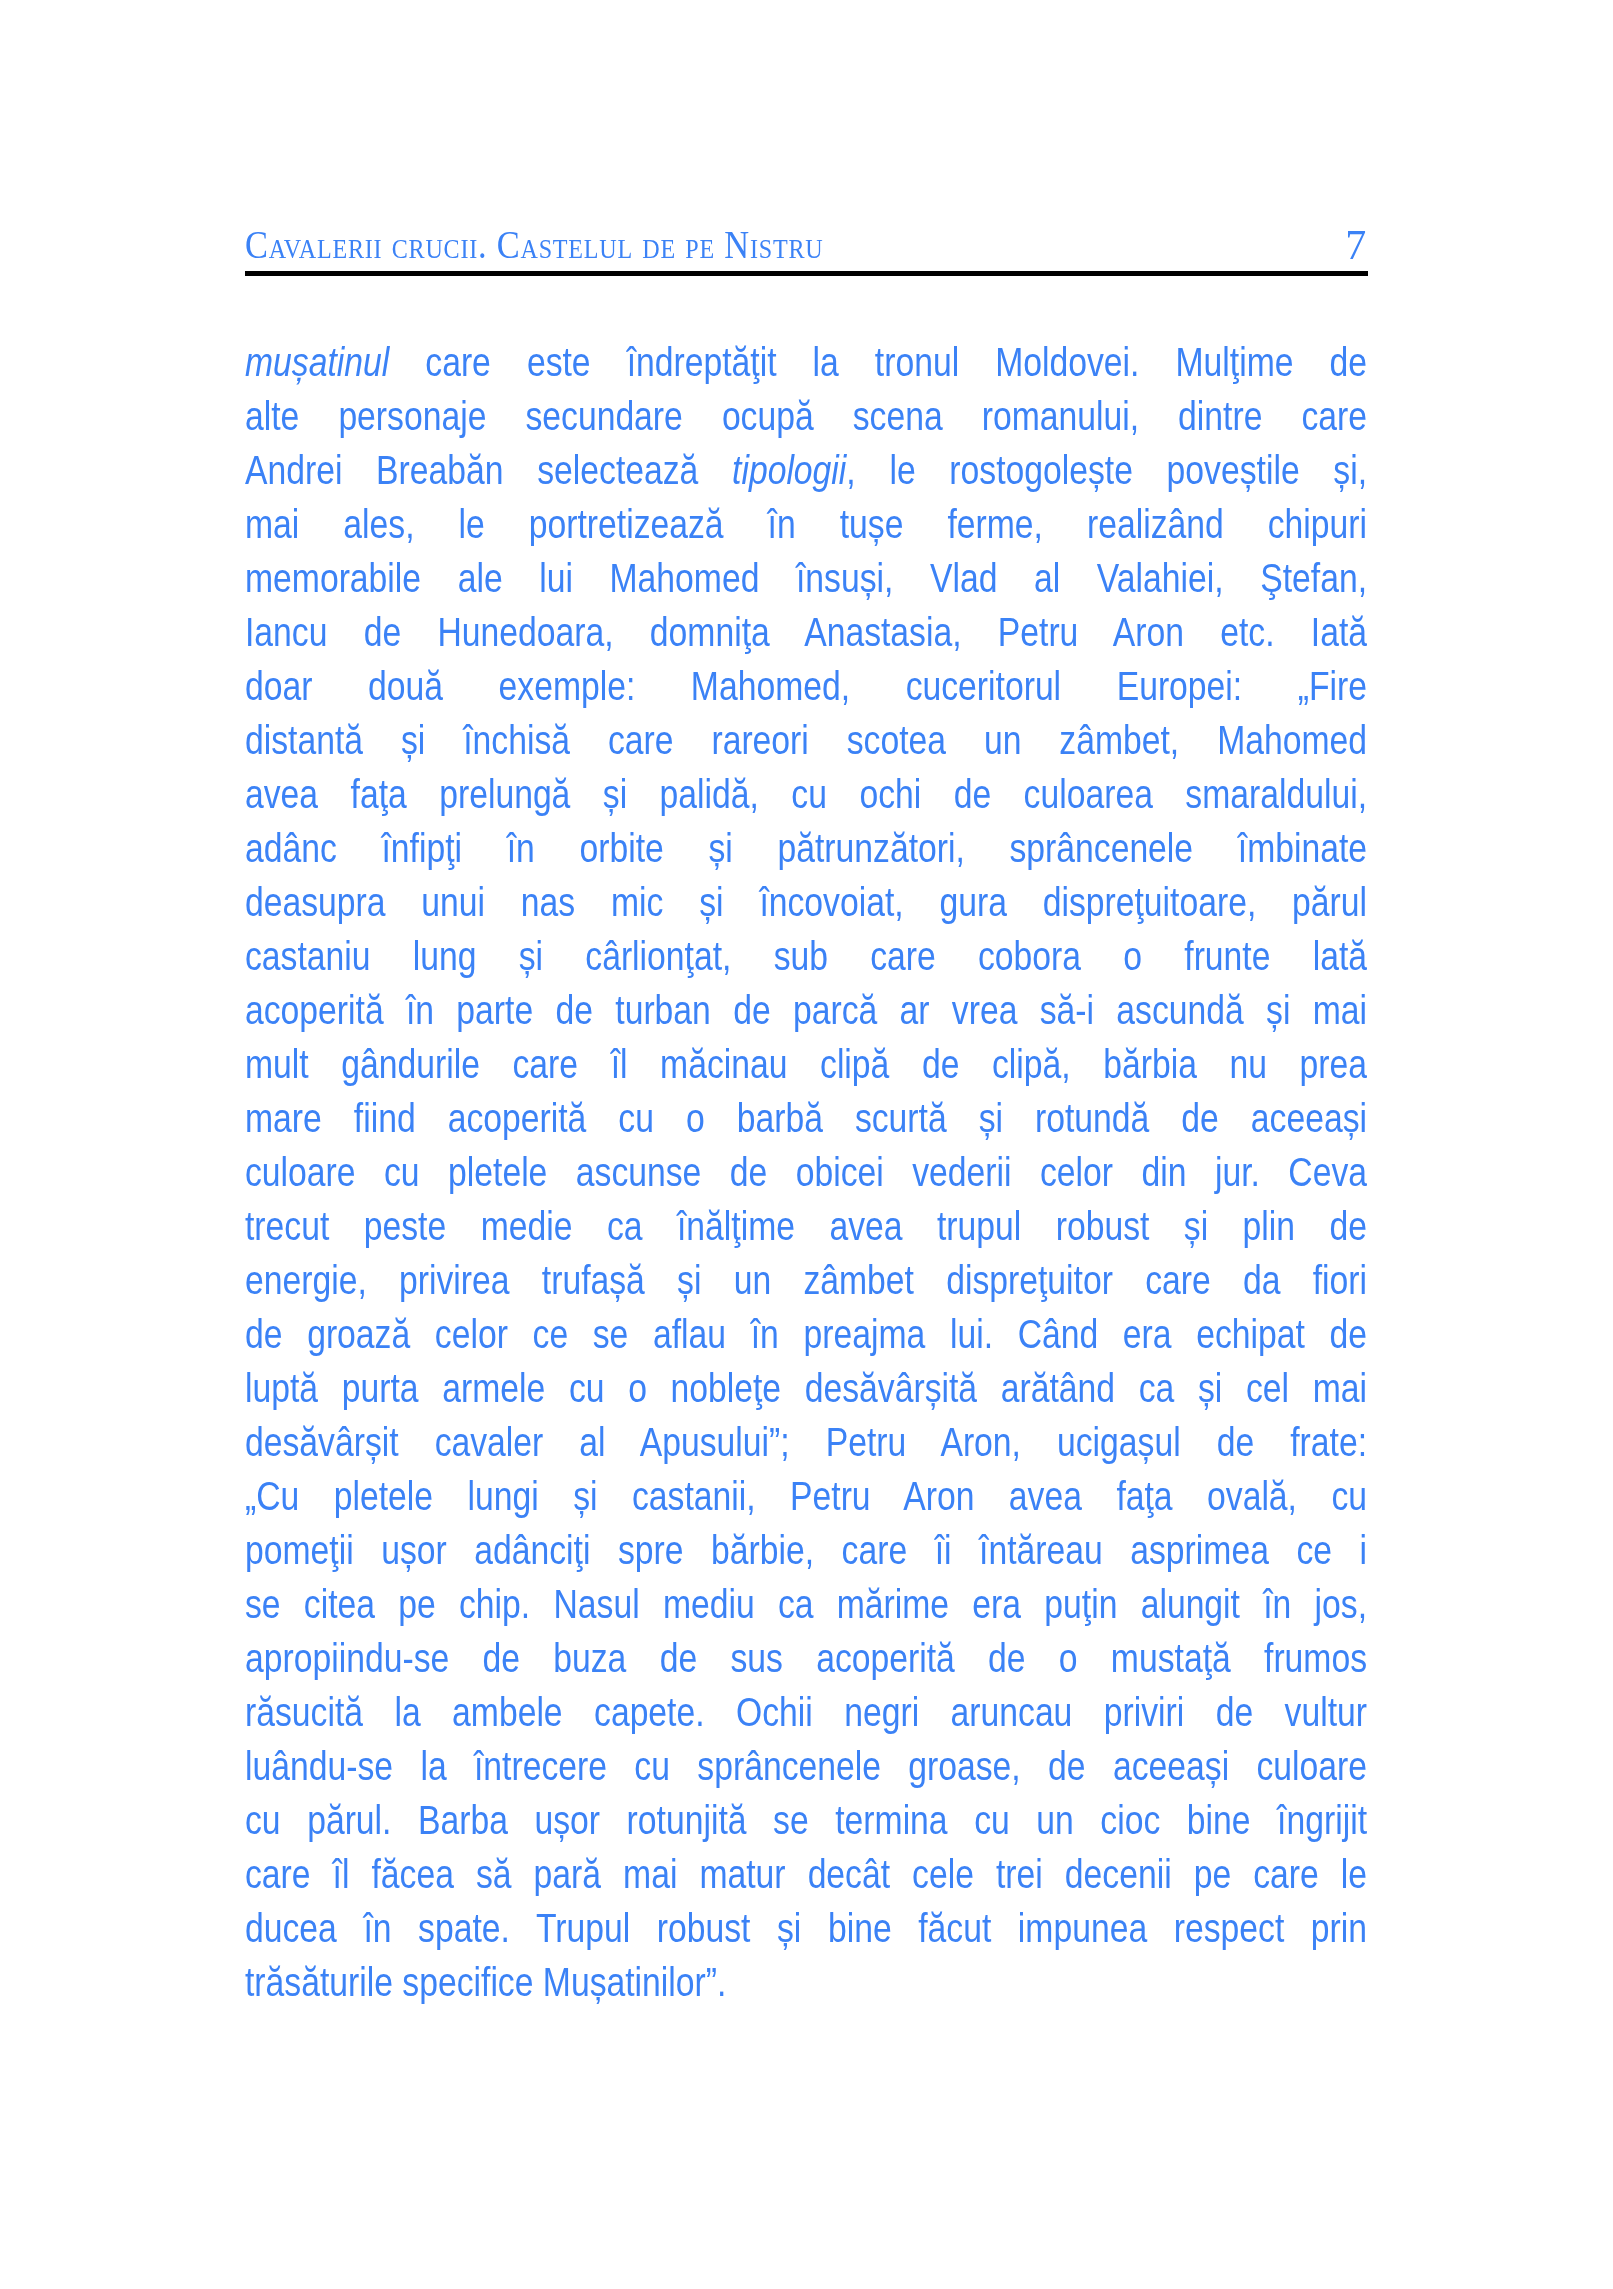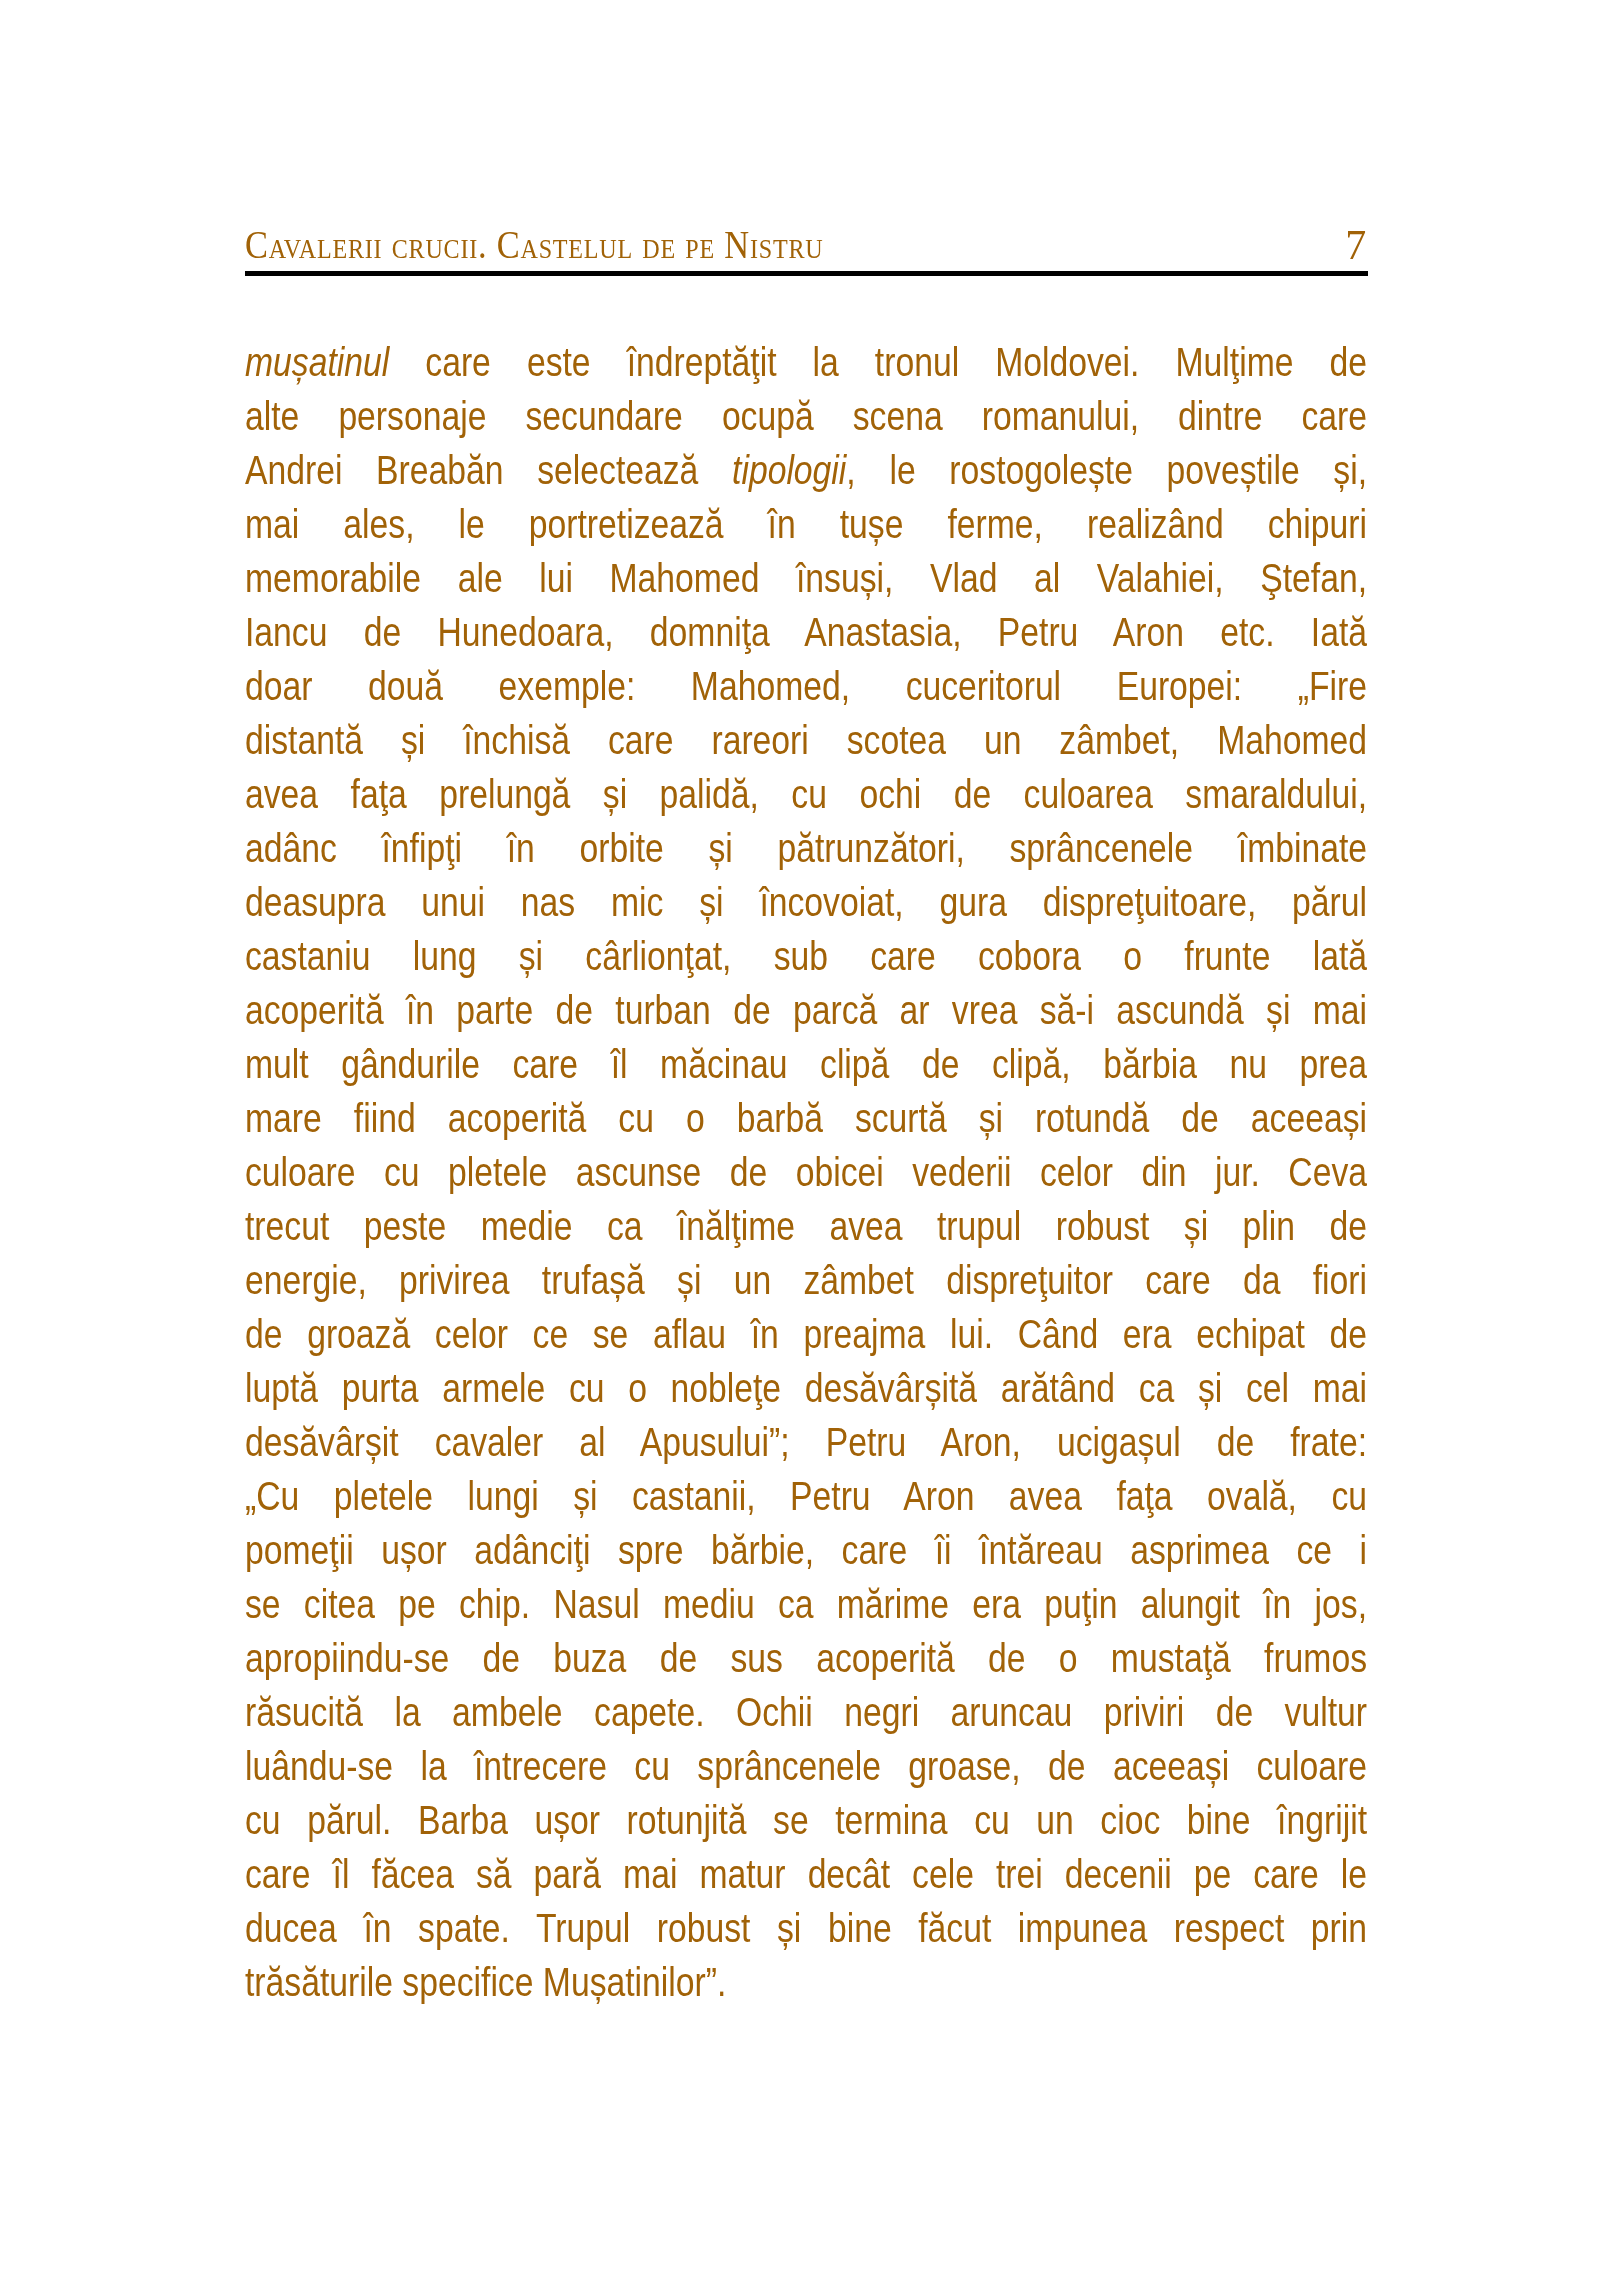--- a/index.html
+++ b/index.html
@@ -72,21 +72,21 @@
     overflow: hidden;
   }
   .line.last {
     text-align-last: left;
   }
   .line em { font-style: italic; }
 </style>
 </head>
 <body>
 
-<div class="page" style="background: rgb(255, 255, 255); color: #a16207;">
+<div class="page" style="background: rgb(255, 255, 255); color: #3b82f6;">
 
   <div class="header-row">
     <span class="header-title">Cavalerii crucii. Castelul de pe Nistru</span>
     <span class="page-number">7</span>
   </div>
 
   <div class="header-rule" style="background: rgb(0, 0, 0);"></div>
 
   <div class="body-text">
       <div class="line"><em>mușatinul</em><span> care este îndreptăţit la tronul Moldovei. Mulţime de</span></div>

